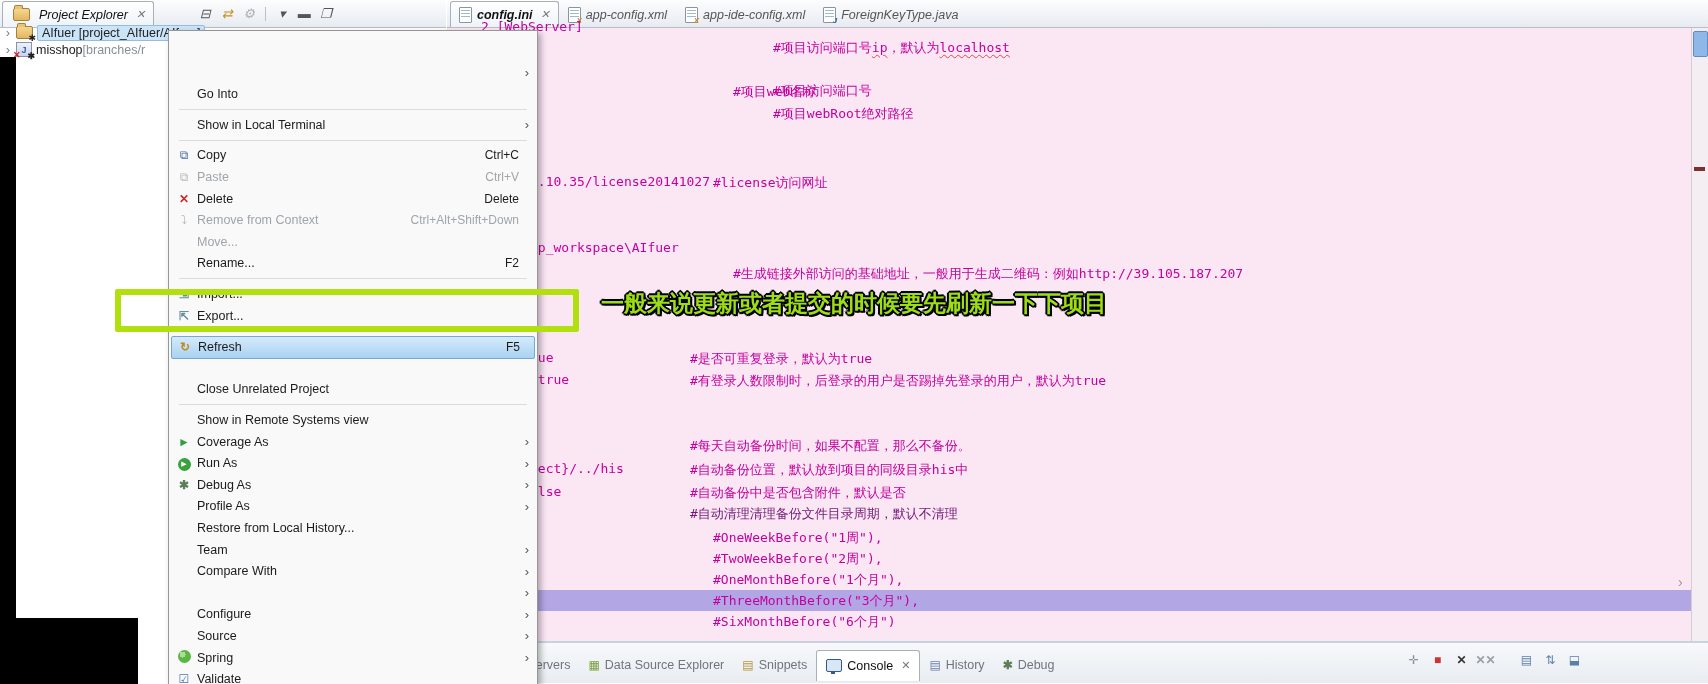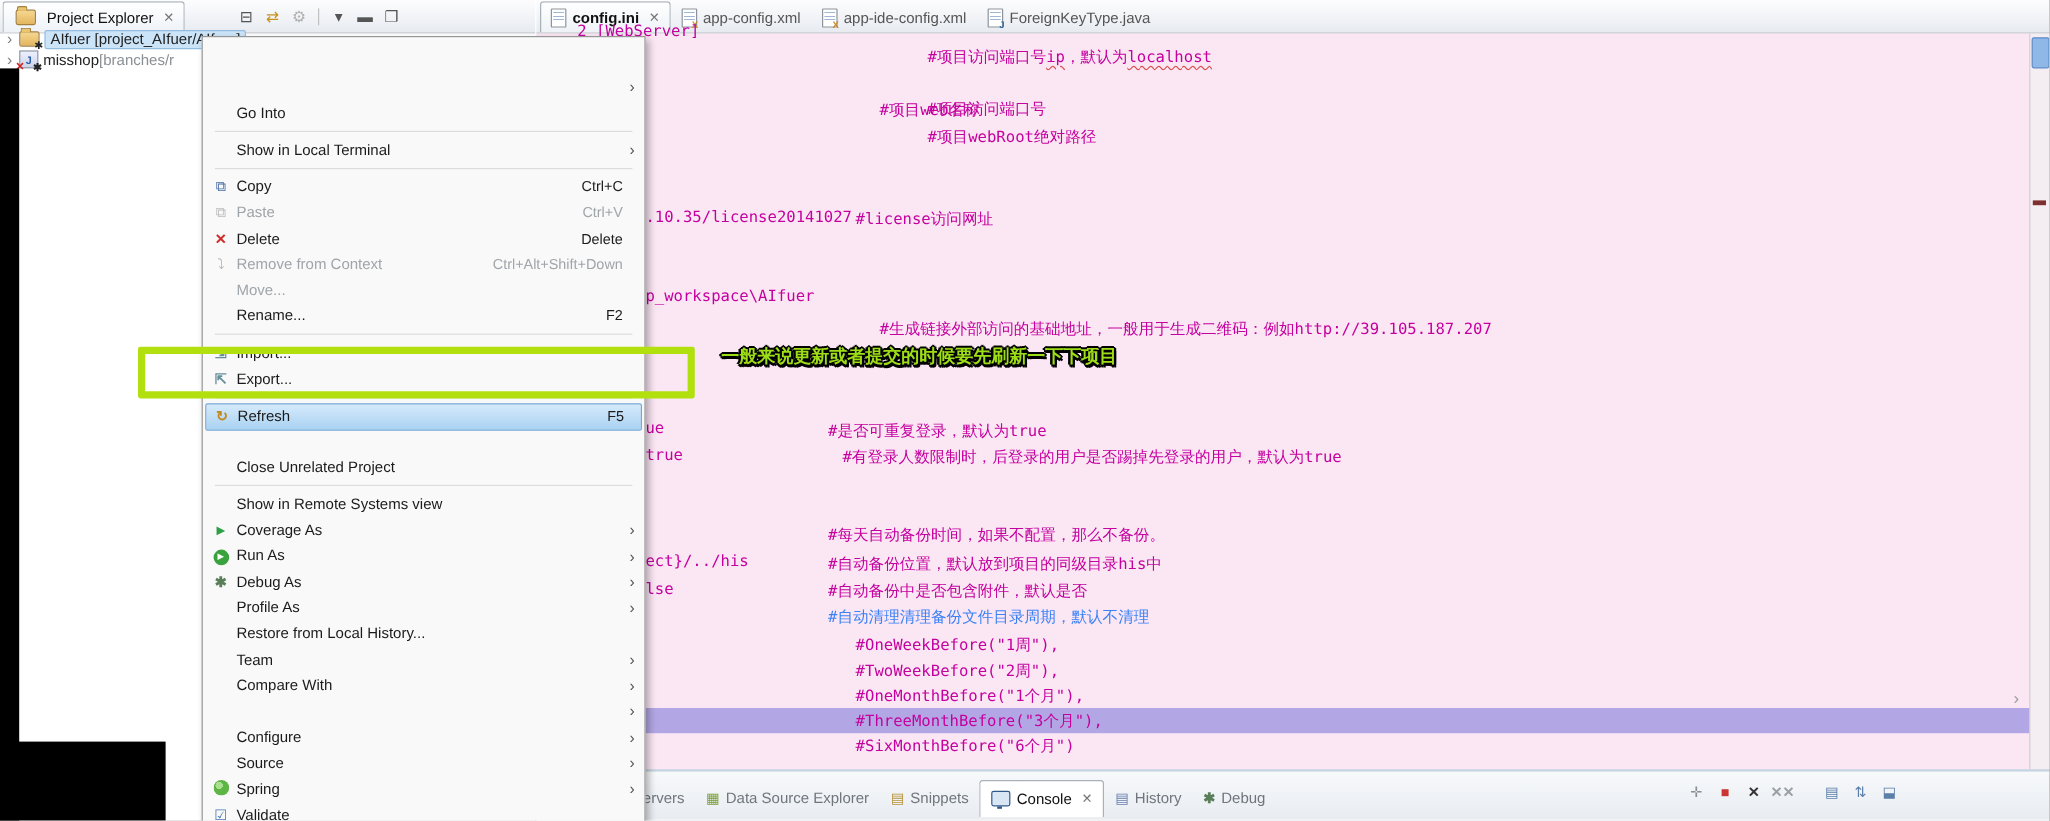--- a/index.html
+++ b/index.html
@@ -1,21 +1,21 @@
 <!DOCTYPE html>
 <html><head>
 <meta charset="utf-8">
 <style>
   html,body{margin:0;padding:0;background:#888;}
   .stage{position:relative;width:1708px;height:684px;background:#ffffff;overflow:hidden;
          font-family:"Liberation Sans",sans-serif;font-size:13px;color:#222;}
 
   
   .tabbar{position:absolute;top:0;height:27px;background:linear-gradient(#fdfdfe,#e7ebf1);
-          border-bottom:1px solid #b9bec4;display:flex;align-items:flex-end;}
+          border-bottom:1px solid #b9bec4;display:flex;align-items:flex-end;font-style:italic;}
   .viewtab{display:flex;align-items:center;gap:5px;height:25px;padding:0 8px;
            background:linear-gradient(#ffffff,#eef3f8);border:1px solid #a8b0b8;border-bottom:none;
            border-radius:3px 3px 0 0;font-size:12.5px;color:#111;}
   .viewtab.inactive{background:transparent;border-color:transparent;color:#555;}
   .tab-close{color:#777;font-size:11px;margin-left:3px;cursor:default;}
   .toolico{display:inline-flex;align-items:center;justify-content:center;width:18px;height:18px;
            color:#666;font-size:13px;margin:0 2px;align-self:center;}
 
   
   .pe-body{position:absolute;left:0;top:28px;width:446px;height:656px;background:#fff;}
@@ -43,21 +43,21 @@
   .ruler{position:absolute;left:1691px;top:28px;width:17px;height:613px;background:#f4eef3;
          border-left:1px solid #d5cdd3;}
   .ruler-thumb{position:absolute;left:1693px;top:31px;width:13px;height:24px;background:#8fb8e8;
          border:1px solid #5d8cc7;border-radius:2px;}
   .ruler-mark{position:absolute;left:1694px;width:11px;height:4px;background:#7e2f2f;}
   .chev-right{position:absolute;color:#9a9a9a;font-size:14px;z-index:13;}
 
   
   .anno-box{position:absolute;left:115px;top:289px;width:452px;height:31px;border:6px solid #b2df0e;
             border-radius:2px;z-index:70;}
-  .anno-text{position:absolute;left:601px;top:288px;font-size:15px;font-weight:bold;color:#9ddd15;
+  .anno-text{position:absolute;left:601px;top:288px;font-size:23px;font-weight:bold;color:#9ddd15;
              letter-spacing:0px;z-index:40;white-space:nowrap;
              text-shadow:-2px 0 #000,2px 0 #000,0 -2px #000,0 2px #000,
                          -1px -1px #000,1px 1px #000,-1px 1px #000,1px -1px #000,2px 2px #000;}
 
   
   .menu{position:absolute;left:168px;top:30px;width:368px;height:654px;background:#f9f9f9;
         border:1px solid #979797;box-shadow:3px 3px 6px rgba(0,0,0,.3);z-index:50;overflow:hidden;}
   .menu-item{position:absolute;left:2px;width:362px;height:21px;display:flex;align-items:center;
              font-size:12.5px;color:#1b1b1b;}
   .menu-item.disabled{color:#a0a5aa;}
@@ -180,28 +180,28 @@
       <div class="code-line" style="left: 733px; top: 83px; color: rgb(196, 0, 158);"><span>#项目web名称</span></div>
       <div class="code-line" style="left: 773px; top: 105px; color: rgb(196, 0, 158);"><span>#项目webRoot绝对路径</span></div>
       <div class="code-line" style="left: 530px; top: 174px; color: rgb(196, 0, 158);"><span>8.10.35/license20141027</span></div>
       <div class="code-line" style="left: 713px; top: 174px; color: rgb(196, 0, 158);"><span>#license访问网址</span></div>
       <div class="code-line" style="left: 530px; top: 218px; color: rgb(196, 0, 158);"><span>]</span></div>
       <div class="code-line" style="left: 530px; top: 240px; color: rgb(196, 0, 158);"><span>op_workspace\AIfuer</span></div>
       <div class="code-line" style="left: 733px; top: 265px; color: rgb(196, 0, 158);"><span>#生成链接外部访问的基础地址，一般用于生成二维码：例如http://39.105.187.207</span></div>
       <div class="code-line" style="left: 530px; top: 350px; color: rgb(196, 0, 158);"><span>rue</span></div>
       <div class="code-line" style="left: 690px; top: 350px; color: rgb(196, 0, 158);"><span>#是否可重复登录，默认为true</span></div>
       <div class="code-line" style="left: 530px; top: 372px; color: rgb(196, 0, 158);"><span>=true</span></div>
-      <div class="code-line" style="left: 690px; top: 372px; color: rgb(196, 0, 158); margin-left: 12px;"><span>#有登录人数限制时，后登录的用户是否踢掉先登录的用户，默认为true</span></div>
+      <div class="code-line" style="left: 690px; top: 372px; color: rgb(196, 0, 158);"><span>#有登录人数限制时，后登录的用户是否踢掉先登录的用户，默认为true</span></div>
       <div class="code-line" style="left: 530px; top: 437px; color: rgb(196, 0, 158);"><span>0</span></div>
       <div class="code-line" style="left: 690px; top: 437px; color: rgb(196, 0, 158); text-align: right;"><span>#每天自动备份时间，如果不配置，那么不备份。</span></div>
       <div class="code-line" style="left: 530px; top: 461px; color: rgb(196, 0, 158);"><span>ject}/../his</span></div>
       <div class="code-line" style="left: 690px; top: 461px; color: rgb(196, 0, 158);"><span>#自动备份位置，默认放到项目的同级目录his中</span></div>
       <div class="code-line" style="left: 530px; top: 484px; color: rgb(196, 0, 158);"><span>alse</span></div>
       <div class="code-line" style="left: 690px; top: 484px; color: rgb(196, 0, 158);"><span>#自动备份中是否包含附件，默认是否</span></div>
-      <div class="code-line" style="left: 690px; top: 505px; color: #3b82f6;"><span>#自动清理清理备份文件目录周期，默认不清理</span></div>
+      <div class="code-line" style="left: 690px; top: 505px; color: #701a75;"><span>#自动清理清理备份文件目录周期，默认不清理</span></div>
       <div class="code-line" style="left: 713px; top: 529px; color: rgb(196, 0, 158);"><span>#OneWeekBefore("1周"),</span></div>
       <div class="code-line" style="left: 713px; top: 550px; color: rgb(196, 0, 158);"><span>#TwoWeekBefore("2周"),</span></div>
       <div class="code-line" style="left: 713px; top: 571px; color: rgb(196, 0, 158);"><span>#OneMonthBefore("1个月"),</span></div>
       <div class="code-line" style="left: 713px; top: 592px; color: rgb(196, 0, 158);"><span>#ThreeMonthBefore("3个月"),</span></div>
       <div class="code-line" style="left: 713px; top: 613px; color: rgb(196, 0, 158);"><span>#SixMonthBefore("6个月")</span></div>
     </div>
   <div class="ruler"></div>
   <div class="ruler-thumb"></div>
   <div class="ruler-mark" style="top:167px;"></div>
   <div class="chev-right" style="left:1678px;top:574px;">›</div>

